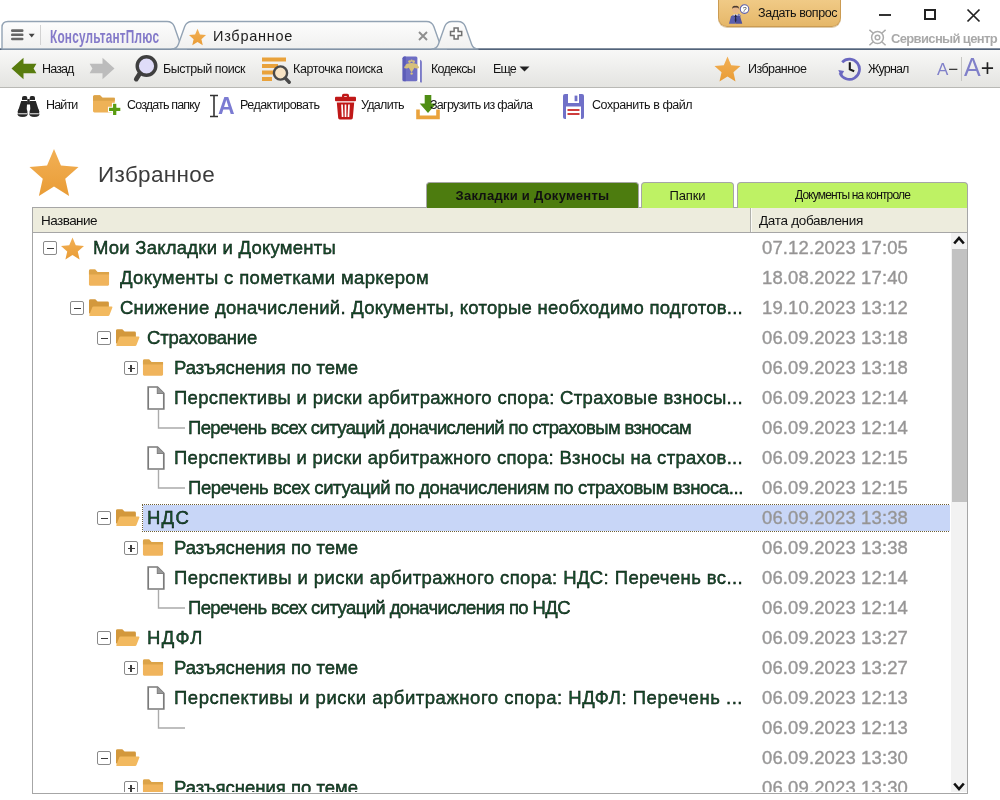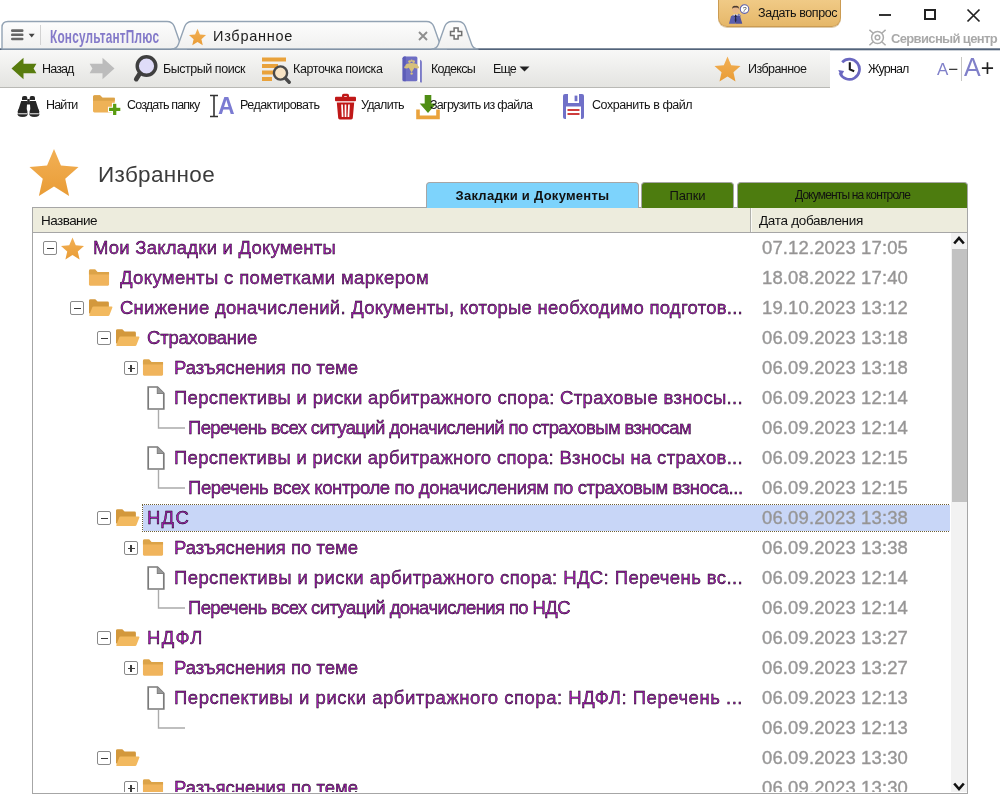--- a/index.html
+++ b/index.html
@@ -11,54 +11,54 @@
 #wmin{position:absolute;left:879px;top:14px;width:12px;height:2px;background:#333}
 #wmax{position:absolute;left:924px;top:9px;width:12px;height:11px;border:2px solid #222}
 #svc{position:absolute;left:891px;top:31px;font-size:13px;font-weight:bold;color:#a9a9a9;white-space:nowrap;
  text-shadow:0 1px 0 #fff}
 
 #tabsvg{position:absolute;left:0;top:18px}
 #logotext{position:absolute;left:50px;top:26px;font-size:18.5px;font-weight:bold;color:#8379c9;
  transform:scaleX(.64);transform-origin:0 0;white-space:nowrap;letter-spacing:.3px}
 #tabfav{position:absolute;left:213px;top:28px;font-size:14.5px;color:#1d1d1d}
 
-#tb2{position:absolute;left:0;top:50px;width:830px;height:38px;
+#tb2{position:absolute;left:0;top:50px;width:1000px;height:38px;
  background:linear-gradient(#f8f8f7,#e4e4e1);border-bottom:1px solid #b9b9b5}
 #tb2 .lb,#tb3 .lb{position:absolute;font-size:12.5px;color:#141414;white-space:nowrap}
 #tb2 .lb{top:12px}
 #tb3{position:absolute;left:0;top:89px;width:1000px;height:33px;background:#fff}
 #tb3 .lb{top:9px}
 .vdiv{position:absolute;width:1px;background:#c6c6c2}
 #am{position:absolute;left:937px;top:10px;font-size:17px;color:#8080c9}
 #am b{color:#333;font-weight:normal}
 #ap{position:absolute;left:964px;top:3px;font-size:25px;color:#8080c9}
 #ap b{color:#222;font-weight:normal;font-size:23px}
 
 #h1t{position:absolute;left:98px;top:162px;font-size:22.5px;color:#3b3b3b}
 
 .ftab{position:absolute;top:182px;height:26px;border:1px solid #a6a6a6;border-bottom:none;
- border-radius:4px 4px 0 0;font-size:13px;color:#111;text-align:center;background:#4d7c0f;z-index:3}
+ border-radius:4px 4px 0 0;font-size:13px;color:#111;text-align:center;background:#bef264;z-index:3}
 .ftab span{display:block;margin-top:5px}
-#ft1{left:426px;width:213px;background:#7dd3fc;font-weight:bold}
+#ft1{left:426px;width:213px;background:#4d7c0f;font-weight:bold}
 #ft2{left:641px;width:93px}
 #ft3{left:737px;width:231px;font-size:12px}
 
 #tbl{position:absolute;left:32px;top:207px;width:936px;height:587px;border:1px solid #a6a6a6;background:#fff;z-index:2}
 #thead{position:absolute;left:32px;top:207px;width:936px;height:26px;background:#edecdd;
  border:1px solid #a6a6a6;z-index:2}
 #thead .c1{position:absolute;left:8px;top:5px;font-size:13.5px;color:#111}
 #thead .c2{position:absolute;left:726px;top:5px;font-size:13.5px;color:#111}
 #thead .dv{position:absolute;left:717px;top:0;width:1px;height:24px;background:#b0b0ab;box-shadow:1px 0 0 #fbfbf6}
 #treeclip{position:absolute;left:33px;top:233px;width:917px;height:559px;overflow:hidden;z-index:2}
 #tree{position:absolute;left:-33px;top:-233px;width:950px;height:792px}
 .xb{position:absolute;width:14px;height:14px;border:1px solid #8a8a8a;border-radius:2px;background:#fff;z-index:4}
 .xb .h{position:absolute;left:2.5px;top:5.5px;width:7px;height:1.6px;background:#3c3c3c}
 .xb .v{position:absolute;left:5.2px;top:2.8px;width:1.6px;height:7px;background:#3c3c3c}
 .ti{position:absolute}
-.tt{position:absolute;font-size:18.5px;color:#a21caf;-webkit-text-stroke:0.4px #000;white-space:nowrap;line-height:30px;height:30px;max-width:600px;overflow:hidden;z-index:3}
+.tt{position:absolute;font-size:18.5px;color:#14532d;-webkit-text-stroke:0.4px #000;white-space:nowrap;line-height:30px;height:30px;max-width:600px;overflow:hidden;z-index:3}
 .tt.sel{background:#c8d6f7;outline:1px dotted #6d5f35;line-height:26px;height:26px;margin-top:2px;
  padding:0 4px;left:143px!important;width:807px;max-width:none}
 .td{position:absolute;left:762px;font-size:18.5px;color:#969595;-webkit-text-stroke:0.35px #969595;white-space:nowrap;line-height:30px;z-index:3}
 
 #sbar{position:absolute;left:951px;top:233px;width:16px;height:559px;background:#f2f2f2;z-index:5}
 #sthumb{position:absolute;left:951.5px;top:249px;width:15px;height:253px;background:#c2c2c2;z-index:6}
 .chev{position:absolute;z-index:7}
 </style></head><body>
 
 <div id="wmin"></div>
@@ -315,21 +315,21 @@
 <div class="tt" style="left:188px;top:413px;letter-spacing:-0.626px;max-width:557px">Перечень всех ситуаций доначислений по страховым взносам</div>
 <div class="td" style="top:413px;letter-spacing:0.123px">06.09.2023 12:14</div>
 <svg class="ti" style="left:147px;top:446px" width="18" height="24" viewBox="0 0 18 24">
         <use href="#doc"></use>
       </svg>
 <div class="tt" style="left:174px;top:443px;letter-spacing:0.302px;max-width:571px">Перспективы и риски арбитражного спора: Взносы на страхов...</div>
 <div class="td" style="top:443px;letter-spacing:0.123px">06.09.2023 12:15</div>
 <svg class="ti" style="left:154px;top:470px" width="32" height="20" viewBox="0 0 32 20">
         <path d="M4.5,0 V18 H31" fill="none" stroke="#ababab" stroke-width="1.4"></path>
       </svg>
-<div class="tt" style="left:188px;top:473px;letter-spacing:-0.381px;max-width:557px">Перечень всех контроле по доначислениям по страховым взноса...</div>
+<div class="tt" style="left:188px;top:473px;letter-spacing:-0.381px;max-width:557px">Перечень всех ситуаций по доначислениям по страховым взноса...</div>
 <div class="td" style="top:473px;letter-spacing:0.123px">06.09.2023 12:15</div>
 <div class="xb" style="left:97px;top:511px">
         <i class="h"></i>
       </div>
 <svg class="ti" style="left:115px;top:508px" width="25" height="19" viewBox="0 0 25 19">
         <use href="#fo"></use>
       </svg>
 <div class="tt sel" style="left:147px;top:503px;letter-spacing:1.25px">НДС</div>
 <div class="td" style="top:503px;letter-spacing:0.123px">06.09.2023 13:38</div>
 <div class="xb" style="left:124px;top:541px">

